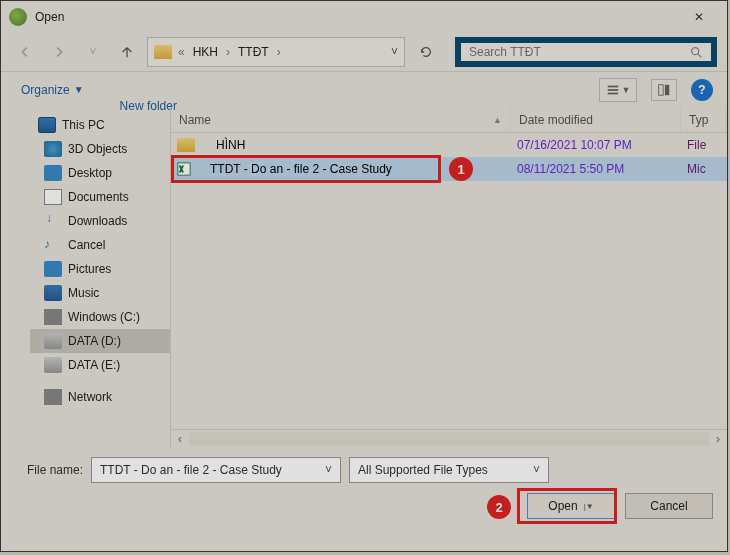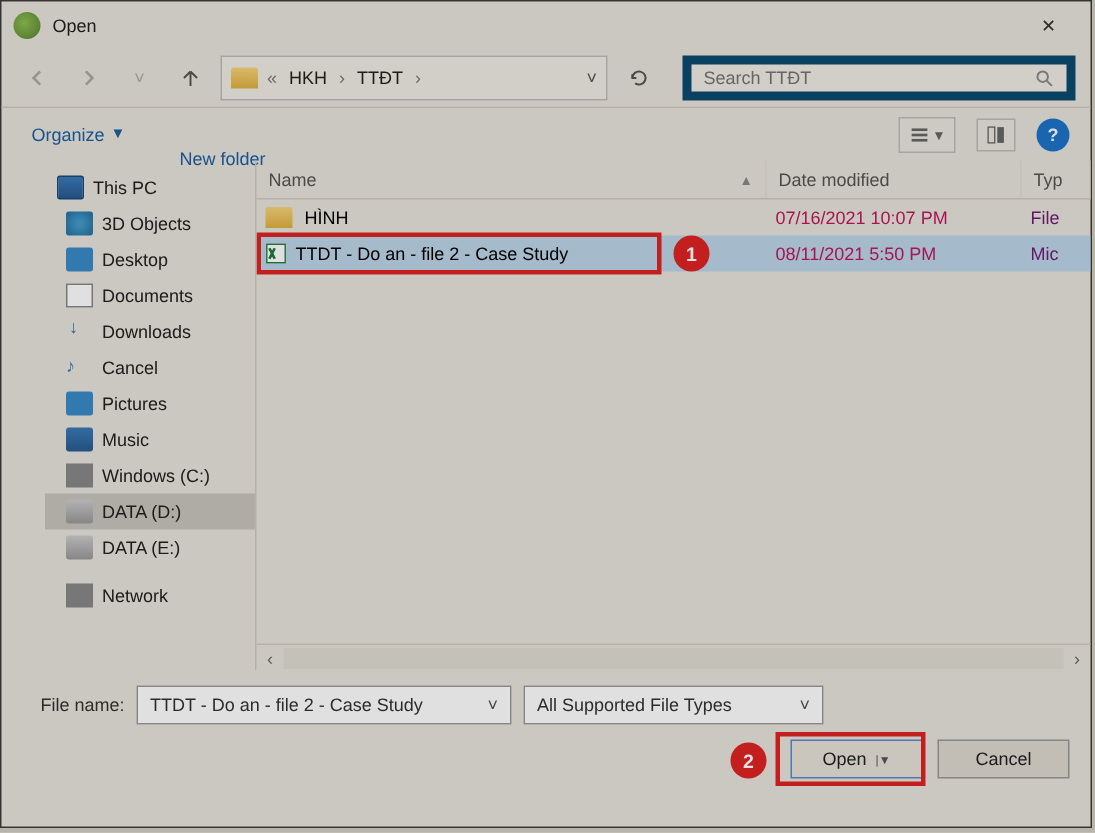--- a/index.html
+++ b/index.html
@@ -53,22 +53,22 @@
 
 .vsep { width:1px; background:#d0cbc0; }
 .fileview { flex:1; display:flex; flex-direction:column; }
 .fv-head { display:flex; height:26px; border-bottom:1px solid #d0cbc0; color:#555; }
 .colh { padding:5px 8px; border-right:1px solid #e0dcd2; display:flex; align-items:center; gap:6px;}
 .col-name{flex:0 0 340px;} .col-date{flex:0 0 170px;} .col-type{flex:1;}
 .sorticon{font-size:9px;color:#888;}
 
 .fv-rows { flex:1; position:relative; overflow:hidden;}
 .row { display:flex; align-items:center; height:24px; padding:0 6px; }
-.row .cell-name{flex:0 0 340px;display:flex;align-items:center;gap:6px;}
-.row .cell-date{flex:0 0 170px;color:#be185d;}
+.row .cell-name{flex:0 0 340px;display:flex;align-items:center;gap:19px;}
+.row .cell-date{flex:0 0 170px;color:#6d28d9;}
 .row .cell-type{flex:1;color:#701a75;}
 .row.selected{background:#bcd4e6;}
 .row.selected .cell-name{background:#bcd4e6;}
 .hilite{position:absolute; border:3px solid #e02424; pointer-events:none;}
 .hilite.r1{left:0;top:22px;width:270px;height:28px;}
 .callout{width:24px;height:24px;border-radius:50%;background:#e02424;color:#fff;font-weight:bold;display:flex;align-items:center;justify-content:center;position:absolute;font-size:13px;}
 .callout.c1{left:278px;top:24px;}
 
 .hscroll{height:18px;border-top:1px solid #d0cbc0;display:flex;align-items:center;}
 .hscroll .arrow{width:18px;text-align:center;color:#666;}

